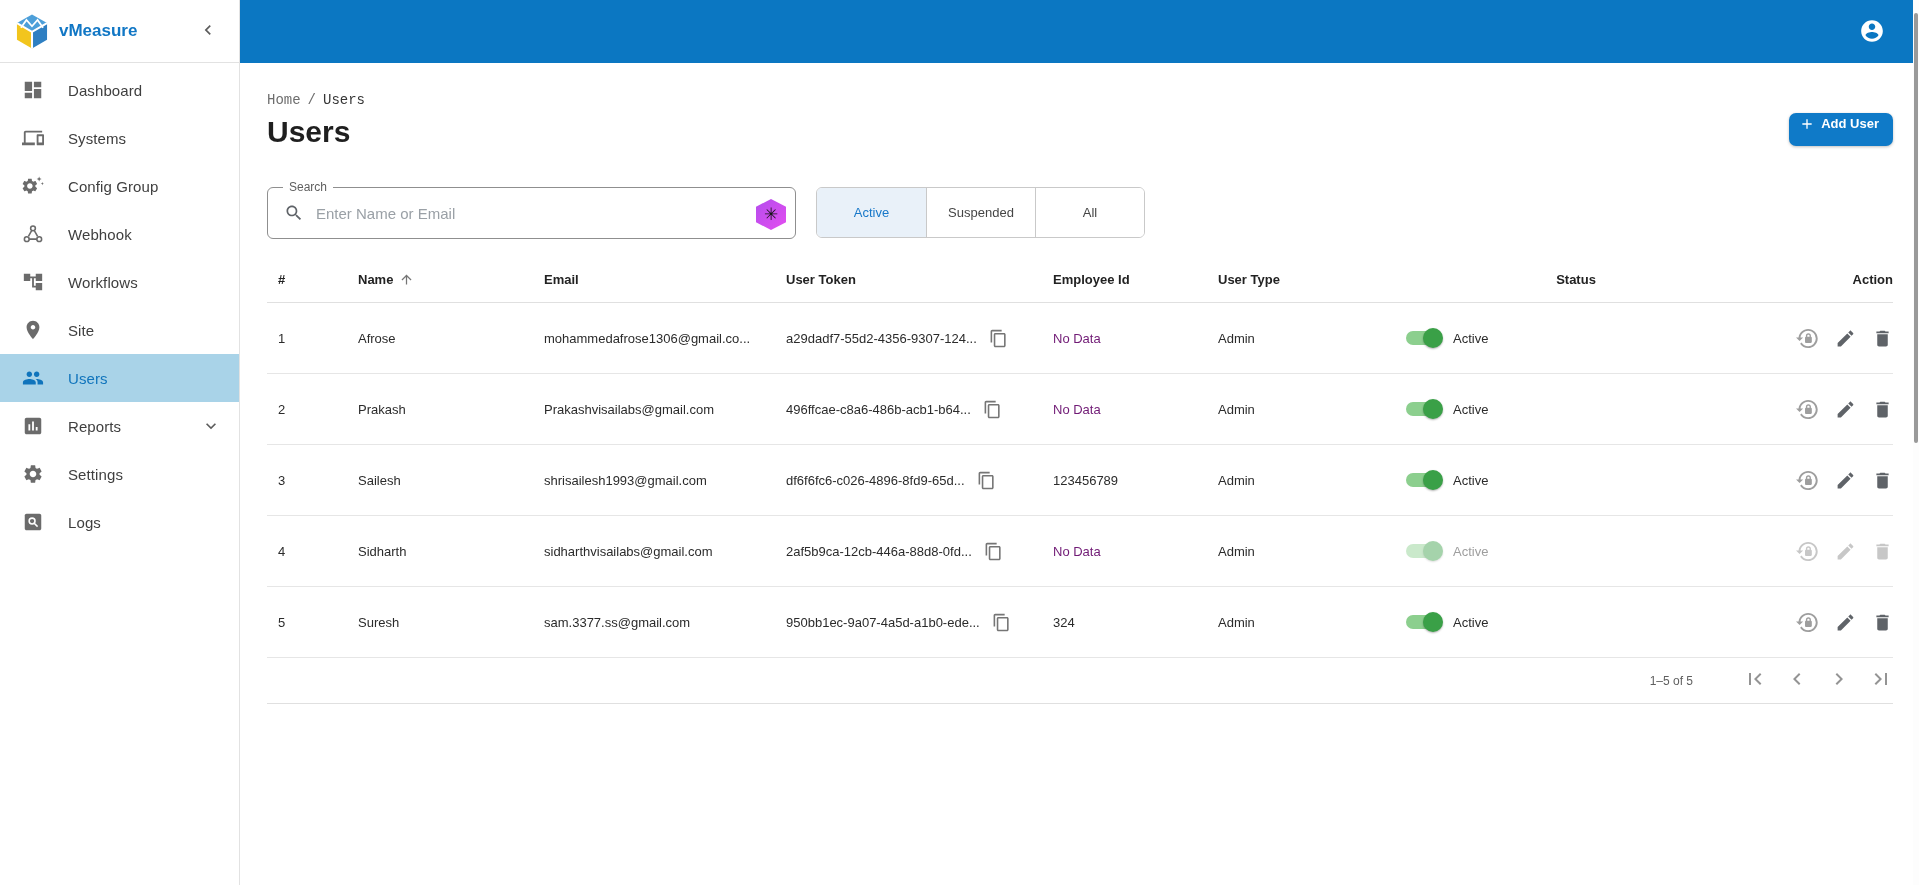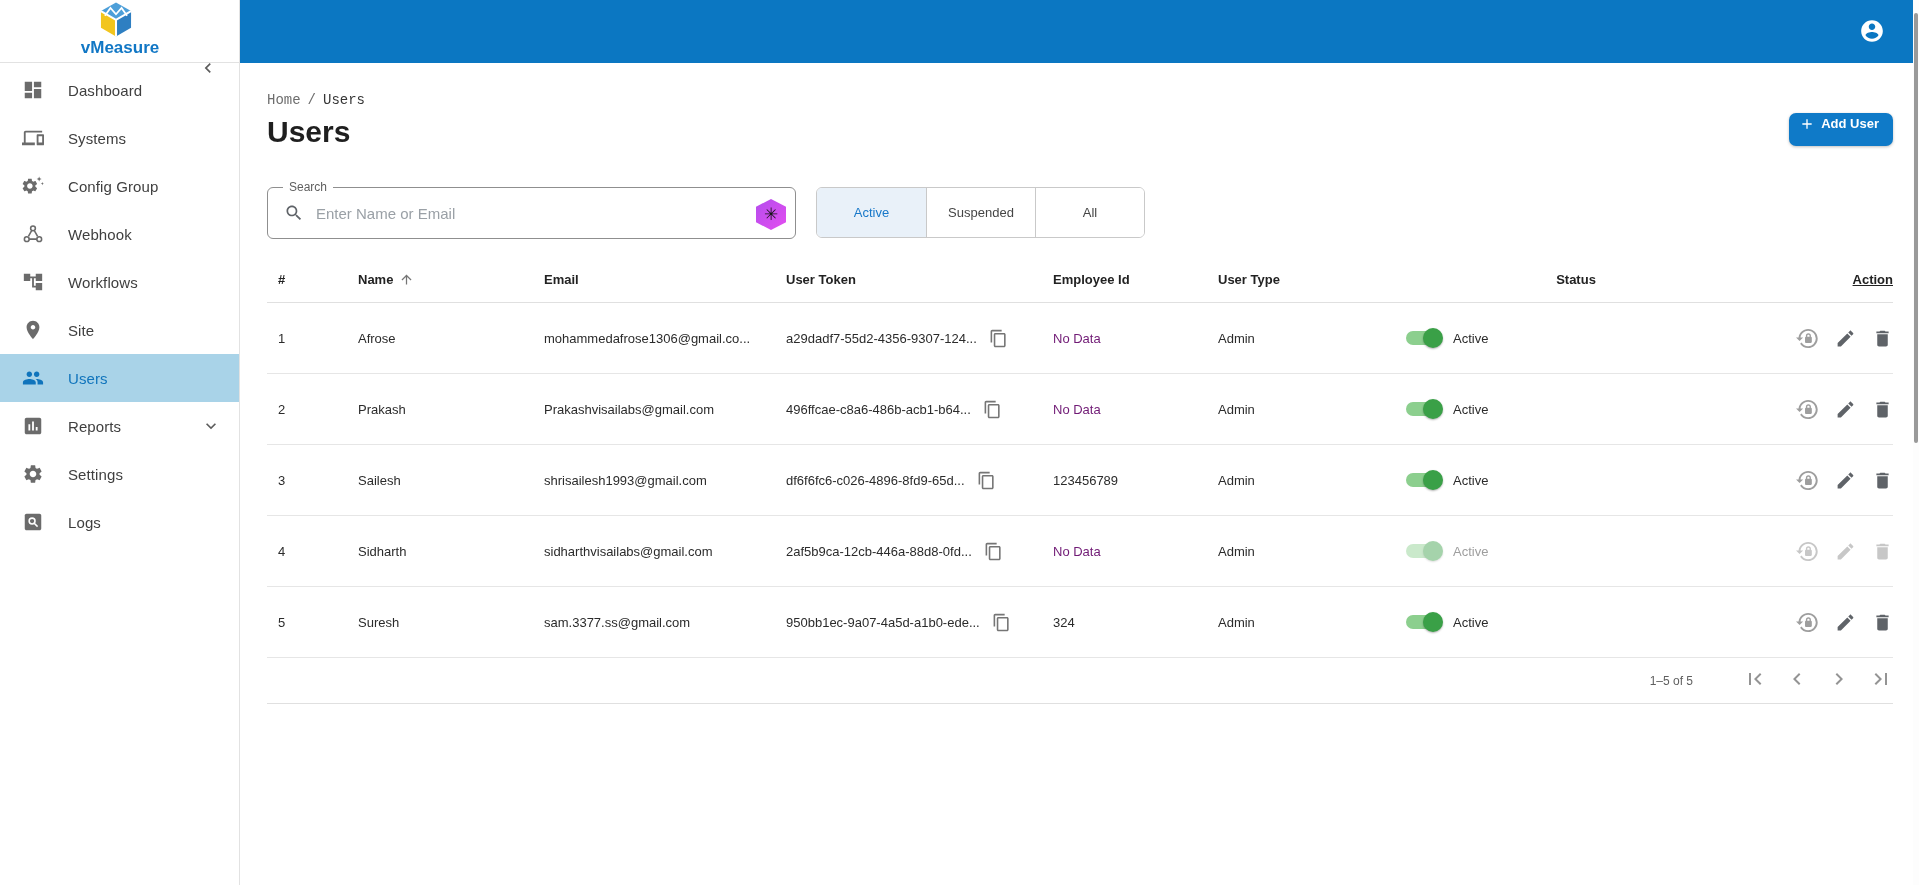--- a/index.html
+++ b/index.html
@@ -10,21 +10,21 @@
   .topbar { position:absolute; left:240px; top:0; width:1673px; height:63px; background:#0b77c2; display:flex; align-items:center; justify-content:flex-end; }
   .topbar .avatar-btn { background:none; border:none; margin-right:27px; cursor:pointer; width:28px; height:28px; }
   .topbar svg { width:26px; height:26px; fill:#fff; }
 
   
   .scrollbar { position:absolute; right:0; top:0; width:6px; height:885px; background:#fdfdfd; }
   .scrollbar .thumb { position:absolute; top:13px; right:1px; width:4px; height:430px; background:#9a9a9a; border-radius:2px; }
 
   
   .sidebar { position:absolute; left:0; top:0; width:240px; height:885px; background:#fff; border-right:1px solid #e2e2e2; }
-  .sidebar-header { height:63px; border-bottom:1px solid #e2e2e2; display:flex; align-items:center; padding:0 20px 0 13px;flex-direction:column; }
+  .sidebar-header { height:63px; border-bottom:1px solid #e2e2e2; display:flex; align-items:center; padding:0 20px 0 13px; }
   .logo { width:38px; height:38px; flex:0 0 auto; }
   .brand { margin-left:8px; font-size:17px; font-weight:700; color:#1177c5; }
   .collapse-btn { margin-left:auto; background:none; border:none; cursor:pointer; width:22px; height:22px; }
   .collapse-btn svg { width:20px; height:20px; fill:#5c5c5c; }
   .menu { padding-top:3px; }
   .menu-item { height:48px; display:flex; align-items:center; padding:0 18px 0 22px; cursor:pointer; }
   .menu-item .mi-ic { width:22px; height:22px; color:#6b6b6b; fill:currentColor; flex:0 0 auto; }
   .menu-item .mi-label { margin-left:24px; font-size:15px; color:#3f3f3f; letter-spacing:.1px; }
   .menu-item .mi-chevron { margin-left:auto; width:20px; height:20px; fill:#5c5c5c; display:none; }
   .menu-item.expandable .mi-chevron { display:block; }
@@ -60,21 +60,21 @@
   .table { margin:18px 20px 0 26px; }
   .thead { display:flex; align-items:center; height:46px; border-bottom:1px solid #e0e0e0; font-size:13px; font-weight:700; color:#222; }
   .trow { display:flex; align-items:center; height:71px; border-bottom:1px solid #e6e6e6; font-size:13px; color:#2b2b2b; }
   .c-idx { width:91px; padding-left:11px; }
   .c-name { width:186px; }
   .c-email { width:242px; }
   .c-token { width:267px; display:flex; align-items:center; gap:12px; }
   .c-emp { width:165px; }
   .c-type { width:188px; }
   .c-status { width:340px; display:flex; align-items:center;text-align:center; }
-  .c-action { flex:1; display:flex; justify-content:flex-end; gap:16px;text-decoration:underline; }
+  .c-action { flex:1; display:flex; justify-content:flex-end; gap:16px; }
   .thead .c-token, .thead .c-status { display:block; }
   .sort-ic { width:15px; height:15px; fill:#757575; vertical-align:-3px; margin-left:6px; }
   .no-data { color:#701a75; }
   .icon-btn { background:none; border:none; cursor:pointer; padding:0; line-height:0; }
   .copy-btn svg { width:19px; height:19px; fill:#757575; }
   .toggle { position:relative; width:34px; height:14px; border-radius:7px; background:#8ccf8e; display:inline-block; cursor:pointer; }
   .toggle .thumb { position:absolute; right:-3px; top:-3px; width:20px; height:20px; border-radius:50%; background:#3aa047; box-shadow:0 1px 2px rgba(0,0,0,.3); }
   .status-label { margin-left:13px; }
   .act-reset svg { width:23px; height:23px; fill:#9e9e9e; }
   .act-edit svg, .act-delete svg { width:21px; height:21px; fill:#5f6368; }

